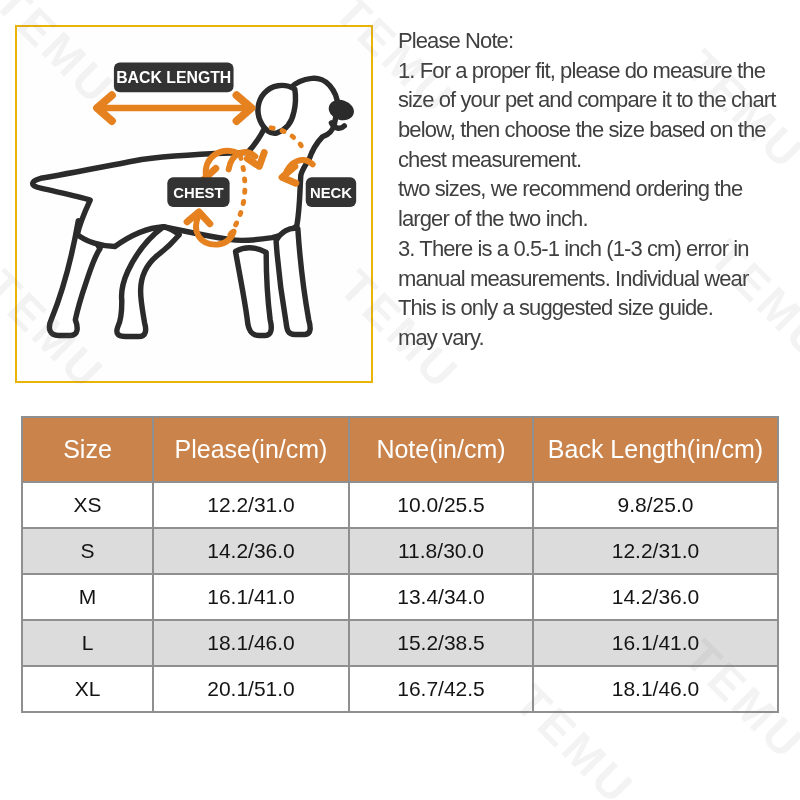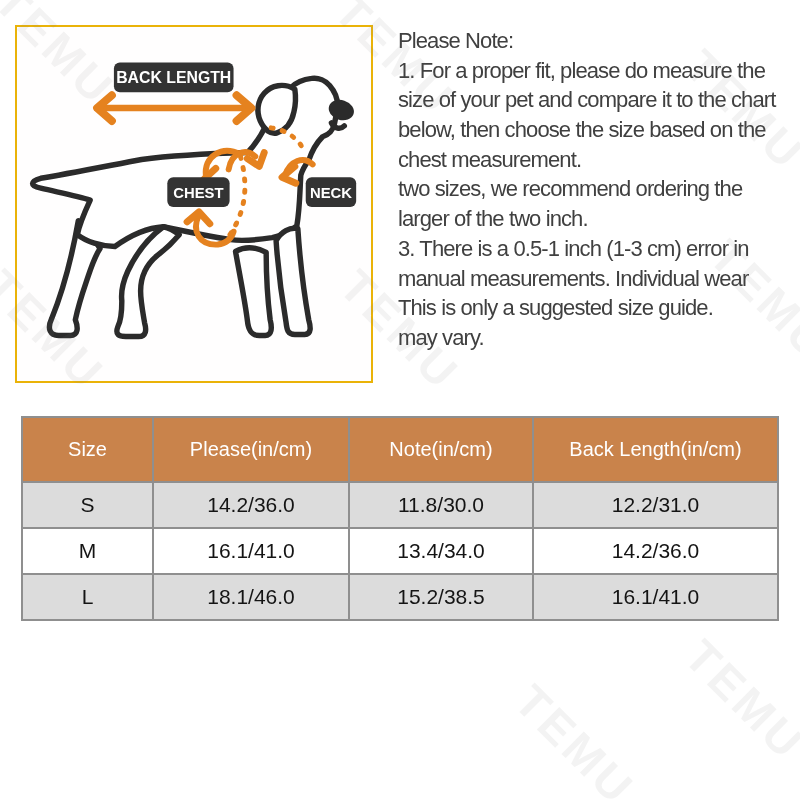--- a/index.html
+++ b/index.html
@@ -19,21 +19,21 @@
   
   .note-block{position:absolute;left:398px;top:26px;width:400px;}
   .note-line{font-size:22px;letter-spacing:-0.9px;line-height:29.7px;height:29.7px;
       color:#404040;white-space:nowrap;}
 
   
   .size-table{position:absolute;left:21px;top:416px;width:756px;
       border-collapse:collapse;table-layout:fixed;}
   .size-table th,.size-table td{border:2px solid #8f8f8f;text-align:center;
       vertical-align:middle;padding:0;}
-  .size-table th{background:#C9834B;color:#ffffff;font-weight:400;font-size:20px;height:63px;}
+  .size-table th{background:#C9834B;color:#ffffff;font-weight:400;font-size:25px;height:63px;}
   .size-table td{background:#ffffff;color:#141414;font-size:21px;height:44px;}
   .size-table tr.alt td{background:#DCDCDC;}
 </style>
 </head>
 <body>
 
 <div class="wm-layer">
     <span class="wm" style="left: 55px; top: 45px;">TEMU</span>
     <span class="wm" style="left: 395px; top: 55px;">TEMU</span>
     <span class="wm" style="left: 745px; top: 110px;">TEMU</span>
@@ -107,32 +107,44 @@
   </colgroup>
   <thead>
     <tr>
       <th>Size</th>
       <th>Please(in/cm)</th>
       <th>Note(in/cm)</th>
       <th>Back Length(in/cm)</th>
     </tr>
   </thead>
   <tbody>
+      <tr>
+        <td>XS</td>
+        <td>12.2/31.0</td>
+        <td>10.0/25.5</td>
+        <td>9.8/25.0</td>
+      </tr>
       <tr class="alt">
         <td>S</td>
         <td>14.2/36.0</td>
         <td>11.8/30.0</td>
         <td>12.2/31.0</td>
       </tr>
       <tr>
         <td>M</td>
         <td>16.1/41.0</td>
         <td>13.4/34.0</td>
         <td>14.2/36.0</td>
       </tr>
       <tr class="alt">
         <td>L</td>
         <td>18.1/46.0</td>
         <td>15.2/38.5</td>
         <td>16.1/41.0</td>
       </tr>
+      <tr>
+        <td>XL</td>
+        <td>20.1/51.0</td>
+        <td>16.7/42.5</td>
+        <td>18.1/46.0</td>
+      </tr>
     </tbody>
 </table>
 
 </body></html>

